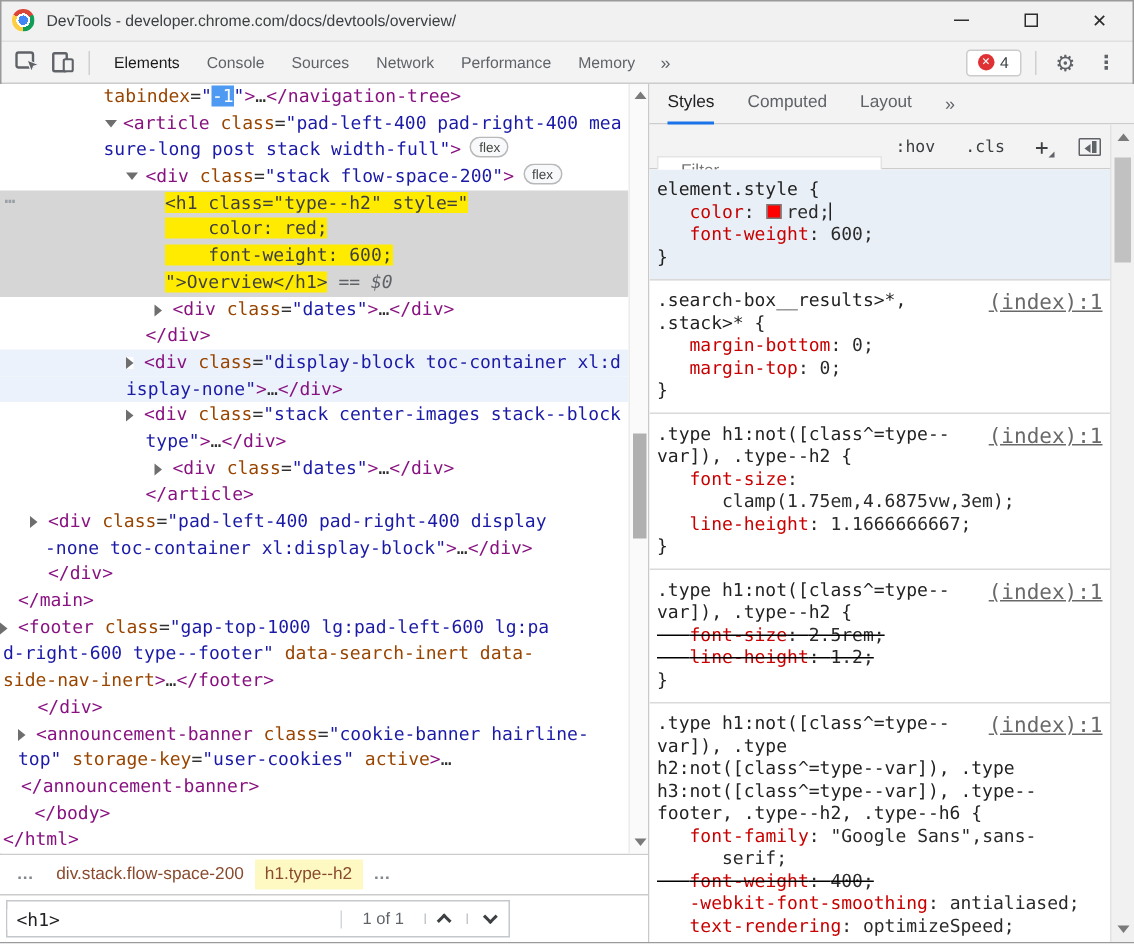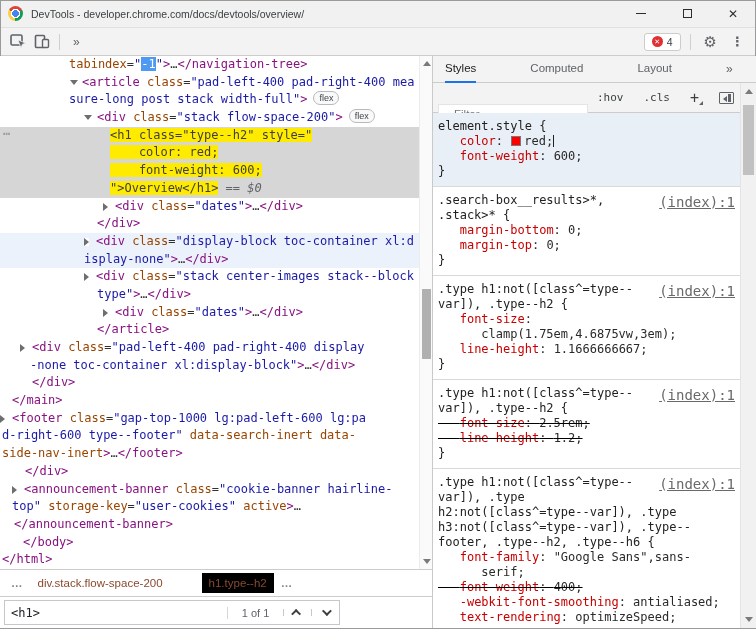--- a/index.html
+++ b/index.html
@@ -59,36 +59,36 @@
   .gdots { position:absolute; left:3px; top:-4px; color:#9aa0a6; letter-spacing:1px; font-weight:bold; }
 
   .tree-scroll { position:absolute; right:0; top:0; width:13px; height:513px; background:#fafafa; border-left:1px solid #ececec; }
   .tri-up { position:absolute; top:5px; left:3px; width:0; height:0; border-left:4px solid transparent; border-right:4px solid transparent; border-bottom:5px solid #7a7a7a; }
   .tri-down { position:absolute; bottom:5px; left:3px; width:0; height:0; border-left:4px solid transparent; border-right:4px solid transparent; border-top:5px solid #7a7a7a; }
   .tree-thumb { position:absolute; left:2px; width:9px; top:233px; height:70px; background:#b0b0b0; }
 
   
   .crumbs { height:27px; border-top:1px solid #ccc; background:#fff; display:flex; align-items:center; font-size:11.5px; padding-left:4px; overflow:hidden; }
   .crumb { color:#8a4a2e; padding:4px 7px; white-space:nowrap; }
-  .crumb.selected { background:#000000;margin-left:32px; }
+  .crumb.selected { background:#fef9c3; }
   .crumb.ellipsis { color:#80868b; font-weight:bold; letter-spacing:1px; }
 
   
   .findbar { height:32px; border-top:1px solid #ccc; background:#fff; display:flex; align-items:center; padding:0 6px 0 4px; }
   .findgroup { display:flex; align-items:center; border:1px solid #c4c7cb; height:25px; background:#fff; }
   .findinput { width:222px; border:none; outline:none; font-family:"DejaVu Sans Mono","Liberation Mono",monospace; font-size:12px; padding:0 6px; color:#202124; }
   .findcount { width:56px; border-left:1px solid #d4d7db; display:flex; align-items:center; justify-content:center; font-size:11px; color:#5f6368; }
   .findbtn { width:28px; border-left:1px solid #c4c7cb; display:flex; align-items:center; justify-content:center; }
   .chev { display:block; width:7px; height:7px; border-left:2px solid #3c4043; border-top:2px solid #3c4043; }
   .chev.up { transform:rotate(45deg) translateY(2px); }
   .chev.down { transform:rotate(225deg) translateY(2px); }
   .cancelbtn { margin-left:auto; width:80px; height:25px; background:#fff; border:1px solid #c6cacd; border-radius:4px; color:#1a73e8; font-size:12.5px; font-family:"Liberation Sans",sans-serif; }
 
   
-  .rtabs { height:27px; background:#f3f3f3; border-bottom:1px solid #ccc; display:flex; align-items:center; padding-left:12px;gap:32px; }
+  .rtabs { height:27px; background:#f3f3f3; border-bottom:1px solid #ccc; display:flex; align-items:center; padding-left:12px; }
   .rtab { font-size:11.5px; color:#5f6368; margin-right:22px; height:27px; display:flex; align-items:center; border-bottom:2px solid transparent; }
   .rtab.active { color:#202124; border-bottom:2px solid #1a73e8; }
   .rmore { font-size:12px; color:#5f6368; }
   .filterrow { height:30px; background:#f3f3f3; border-bottom:1px solid #ccc; display:flex; align-items:center; padding:0 22px 0 5px; }
   .filterinput { width:150px; height:20px; border:1px solid #e4e4e4; background:#fff; font-size:11.5px; padding:0 15px; outline:none; color:#202124;margin-top:32px; }
   .filterinput::placeholder { color:#767676; }
   .fbtns { margin-left:auto; display:flex; align-items:center; gap:20px; }
   .sbtn { font-family:"DejaVu Sans Mono",monospace; font-size:11px; color:#3c4043; position:relative; }
   .sbtn.plus { font-size:15px; line-height:10px; }
   .sbtn.plus::after { content:""; position:absolute; right:-4px; bottom:-2px; border-left:4px solid transparent; border-bottom:4px solid #5f6368; }
@@ -143,20 +143,28 @@
         <polygon points="8,6 16,9.2 12.4,10.2 11,14 8,6" fill="#5f6368" stroke="#f3f3f3" stroke-width="0.8"></polygon>
       </svg>
     </span>
     <span class="icon-btn">
       <svg width="16" height="15" viewBox="0 0 16 15">
         <rect x="1.5" y="1.5" width="9" height="12" rx="1" fill="none" stroke="#5f6368" stroke-width="1.6"></rect>
         <rect x="8.5" y="5.5" width="6" height="8" rx="1" fill="#f3f3f3" stroke="#5f6368" stroke-width="1.4"></rect>
       </svg>
     </span>
     <span class="vsep"></span>
+    <div class="tabs">
+        <div class="tab active">Elements</div>
+        <div class="tab">Console</div>
+        <div class="tab">Sources</div>
+        <div class="tab">Network</div>
+        <div class="tab">Performance</div>
+        <div class="tab">Memory</div>
+      </div>
     <span class="more-panels">»</span>
     <div class="spacer"></div>
     <span class="errbadge">
       <span class="errdot">✕</span>
       <span class="errcount">4</span>
     </span>
     <span class="vsep"></span>
     <span class="gear">⚙</span>
     <span class="kebab">⋮</span>
   </div>

